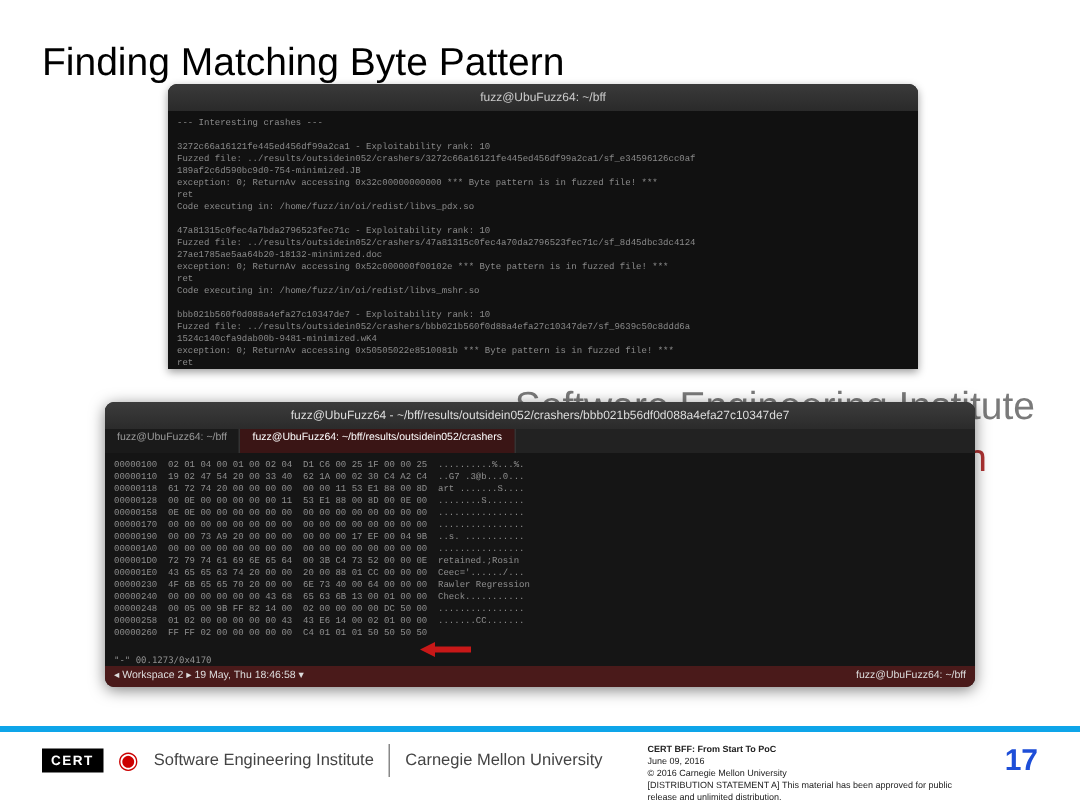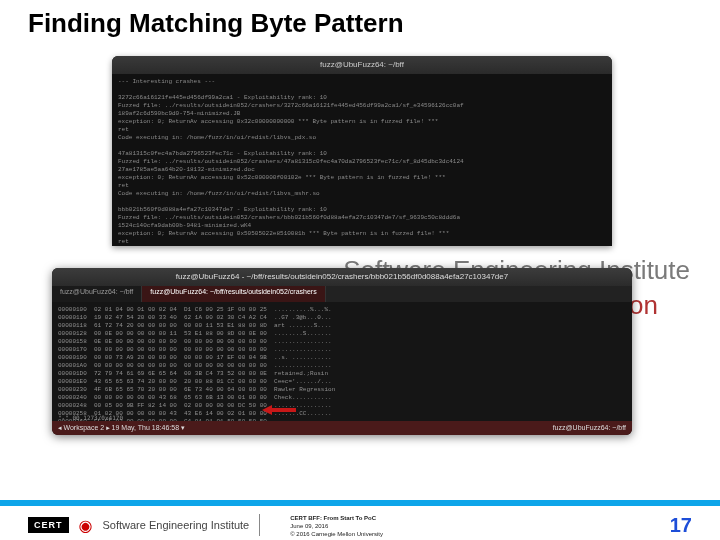--- a/index.html
+++ b/index.html
@@ -6,24 +6,24 @@
   body {
     width: 720px;
     height: 540px;
     background: #fff;
     font-family: Arial, Helvetica, sans-serif;
     position: relative;
     overflow: hidden;
   }
   .slide-title {
     position: absolute;
-    top: 8px;
+    top: 26px;
     left: 28px;
     font-size: 26px;
-    font-weight: bold;
+    font-weight: normal;
     color: #000;
   }
   .watermark {
     position: absolute;
     top: 255px;
     right: 30px;
     font-size: 26px;
     color: #7a7a7a;
     font-weight: 400;
     white-space: nowrap;
@@ -62,23 +62,23 @@
     padding: 4px 6px;
     color: #8a8a8a;
     font-family: "Courier New", monospace;
     font-size: 6px;
     line-height: 8px;
     white-space: pre;
   }
   .term-bottom {
     position: absolute;
     top: 268px;
-    left: 52px;
+    left: 70px;
     width: 580px;
-    height: 167px;
+    height: 190px;
     background: #151515;
     border-radius: 6px;
     box-shadow: 0 2px 10px rgba(0,0,0,.5);
     z-index: 3;
     overflow: hidden;
   }
   .term-bottom .bar {
     height: 18px;
     background: linear-gradient(#3c3c3c,#2b2b2b);
     color: #ddd;
@@ -144,22 +144,22 @@
     position: absolute;
     left: 0; top: 0;
     width: 0; height: 0;
     border-top: 5px solid transparent;
     border-bottom: 5px solid transparent;
     border-right: 10px solid #c81818;
   }
   .footer {
     position: absolute;
     bottom: 0; left: 0; right: 0;
-    height: 40px;
-    border-top: 6px solid #0ea5e9;
+    height: 56px;
+    border-top: 4px solid #0ea5e9;
     padding: 8px 28px 0 28px;
     display: flex;
     align-items: flex-start;
     justify-content: space-between;
   }
   .logos {
     display: flex;
     align-items: center;
     gap: 10px;
     color: #444;
@@ -264,20 +264,21 @@
     <span>fuzz@UbuFuzz64: ~/bff</span>
   </div>
 </div>
 
 <div class="footer">
   <div class="logos">
     <span class="cert-logo">CERT</span>
     <span class="sei-swirl">◉</span>
     <span>Software Engineering Institute</span>
     <span class="divider"></span>
+    <span>Carnegie Mellon University</span>
   </div>
   <div class="footer-mid">
     <div class="t1">CERT BFF: From Start To PoC</div>
     <div>June 09, 2016</div>
     <div>© 2016 Carnegie Mellon University</div>
     <div>[DISTRIBUTION STATEMENT A] This material has been approved for public release and unlimited distribution.</div>
   </div>
   <div class="page-num">17</div>
 </div>
 

